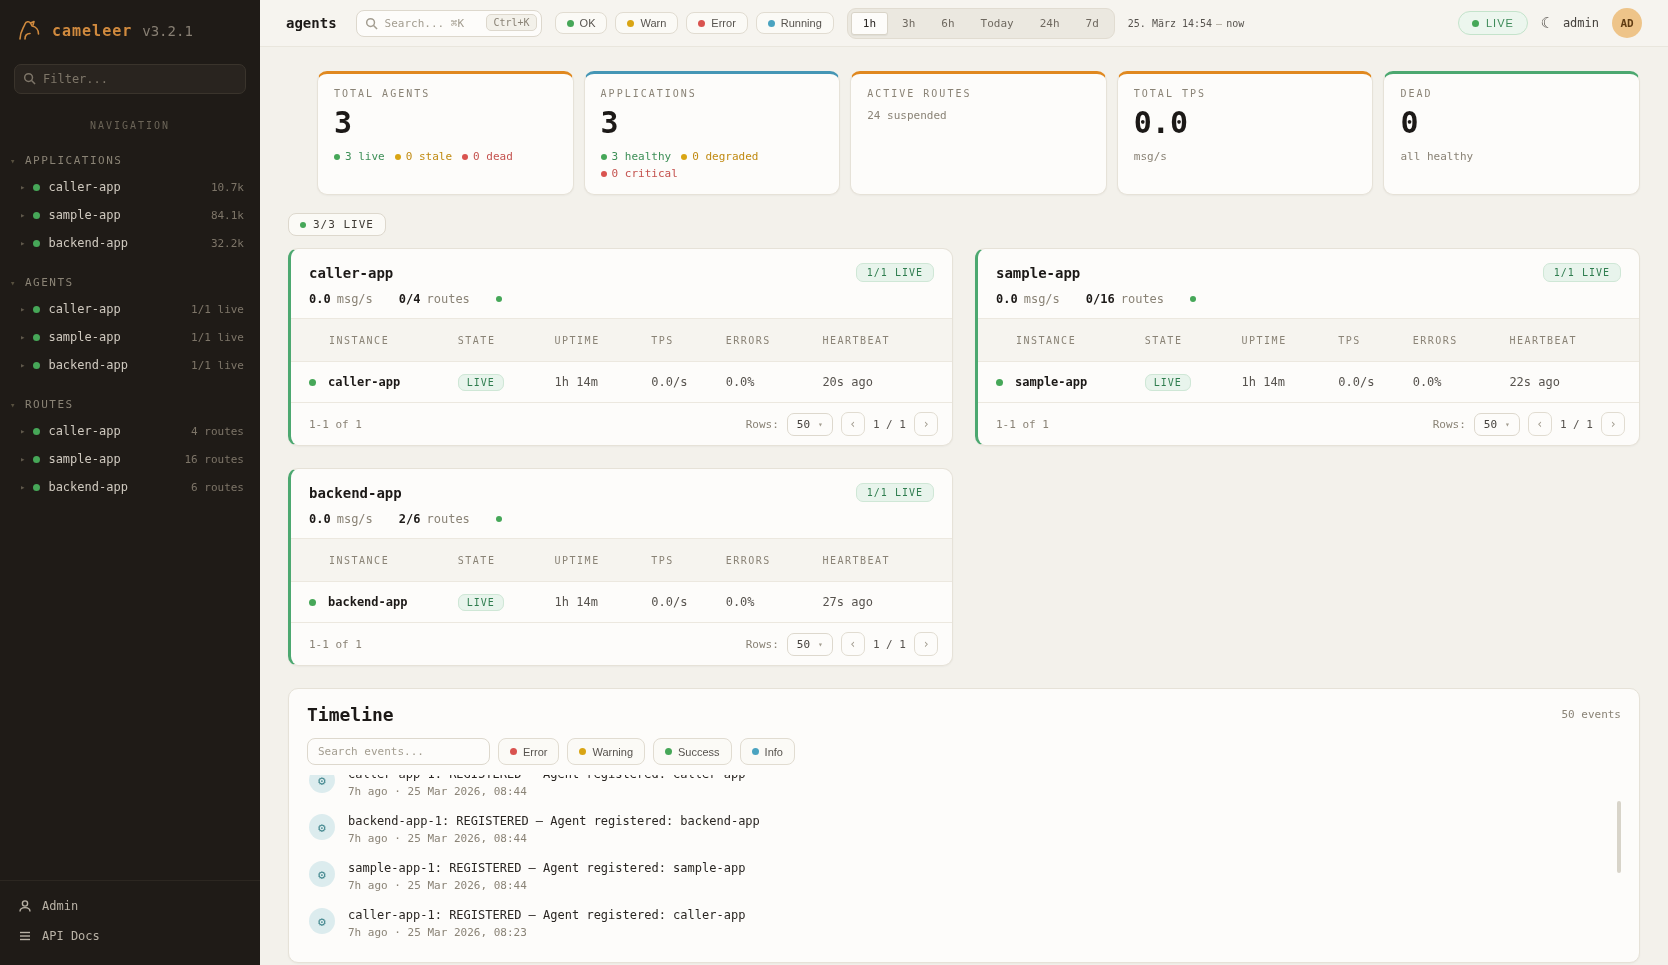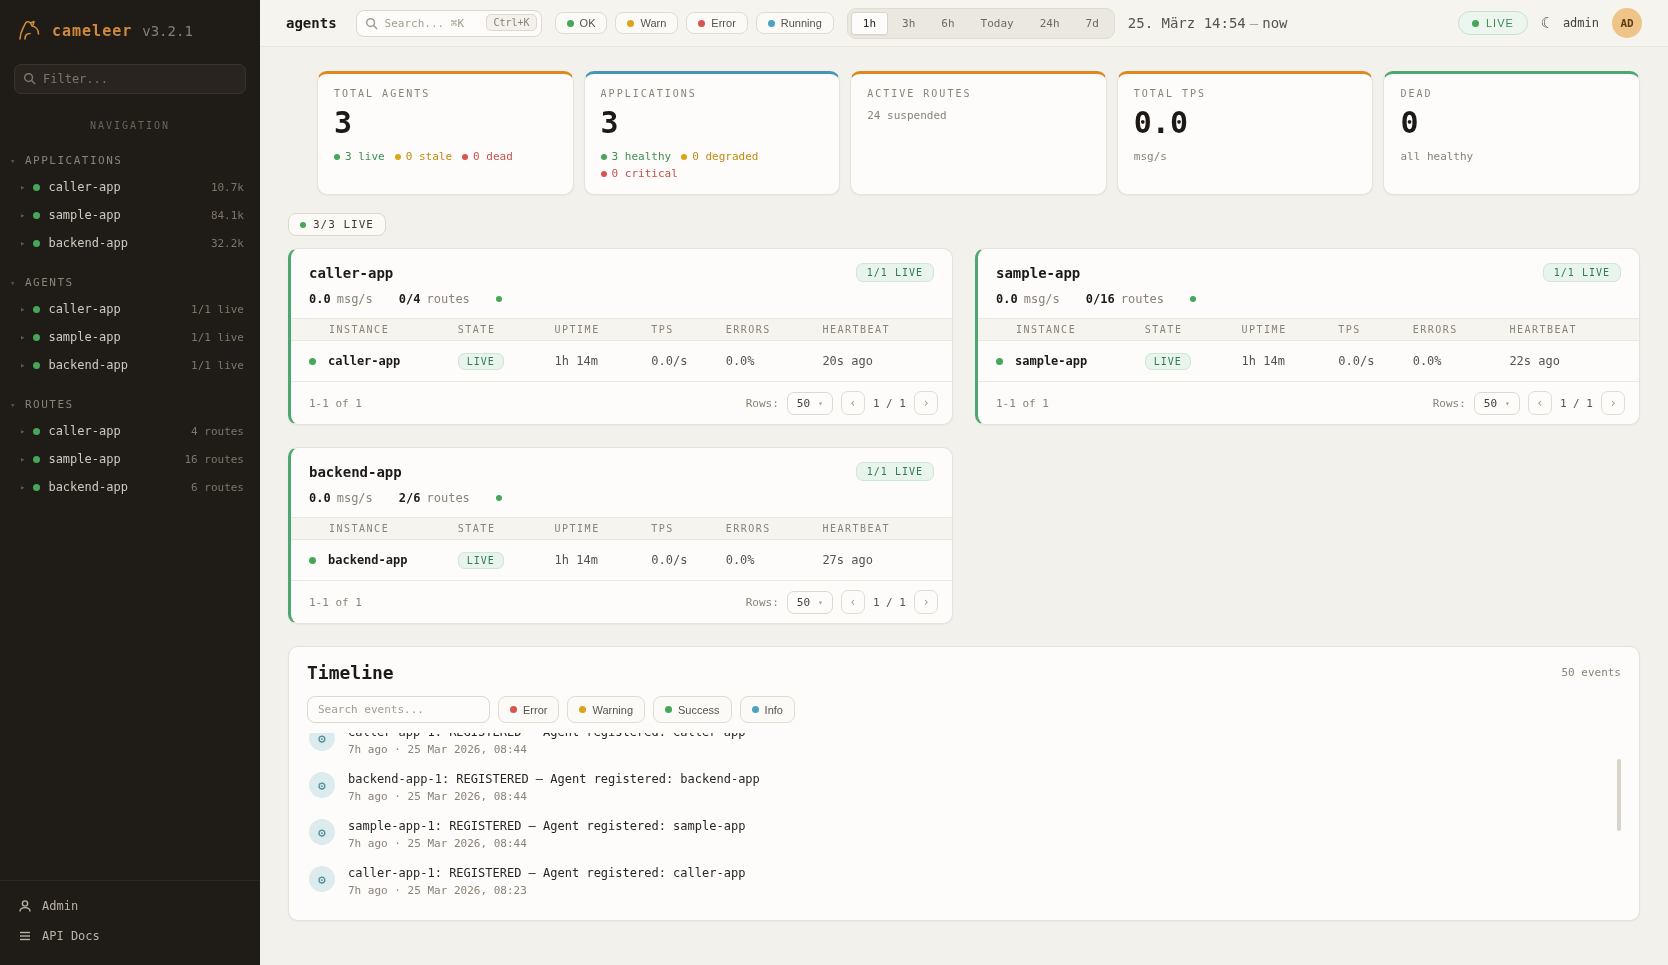--- a/index.html
+++ b/index.html
@@ -52,21 +52,21 @@
   .chips { display:flex; gap:8px; }
   .chip { display:flex; align-items:center; gap:6px; border:1px solid #e1dcd1;
     background:#fbfaf6; border-radius:8px; padding:4px 11px; font-size:11px;
     color:#57534e; cursor:pointer; }
   .seg { display:flex; gap:2px; background:#ebe8e0; border:1px solid #e1dcd1;
     border-radius:9px; padding:3px; }
   .seg-btn { border:1px solid transparent; background:transparent; font:inherit;
     font-size:11px; color:#6f6960; padding:4px 11px; border-radius:3px; cursor:pointer; }
   .seg-btn.active { background:#fdfcfa; border-color:#d9d4c8; color:#2a2622;
     box-shadow:0 1px 1px rgba(0,0,0,.05); }
-  .daterange { font-size:14px; color:#57534e; white-space:nowrap; }
+  .daterange { font-size:10px; color:#57534e; white-space:nowrap; }
   .daterange .sep { color:#a8a294; padding:0 4px; }
   .tb-right { margin-left:auto; display:flex; align-items:center; gap:13px; }
   .live-pill { display:flex; align-items:center; gap:7px; border:1px solid #c4e3cb;
     background:#ecf6ee; color:#3c8a58; border-radius:999px; padding:5px 13px;
     font-size:11px; letter-spacing:1px; cursor:pointer; }
   .moon-btn { background:none; border:none; font:inherit; font-size:15px; color:#57534e;
     cursor:pointer; }
   .user-name { font-size:12px; color:#44403c; }
   .avatar { width:30px; height:30px; border-radius:50%; background:#eec489; color:#5f3b12;
     font-size:11px; font-weight:bold; display:flex; align-items:center; justify-content:center;
@@ -98,21 +98,21 @@
   .app-name { font-weight:bold; font-size:14px; }
   .live-badge { background:#e8f4ec; color:#2f7d4f; border:1px solid #cfe7d6;
     font-size:10px; letter-spacing:1px; padding:3px 10px; border-radius:7px; }
   .app-stats { display:flex; align-items:center; gap:6px; padding:0 18px 12px; font-size:12px; }
   .app-stats .v { color:#1c1917; font-weight:bold; }
   .app-stats .u { color:#8a8376; }
   .app-stats .gap { width:14px; }
   .tbl-head, .tbl-row { display:grid; align-items:center;
     grid-template-columns:2fr 1.3fr 1.3fr 1fr 1.3fr 1.5fr; padding:0 18px; }
   .tbl-head { background:#f6f4ef; border-top:1px solid #ece8df; border-bottom:1px solid #ece8df;
-    height:23px; font-size:10px; letter-spacing:1.5px; color:#8a8376; }
+    height:44px; font-size:10px; letter-spacing:1.5px; color:#8a8376; }
   .tbl-head span:first-child { padding-left:20px; }
   .tbl-row { height:40px; font-size:12px; color:#57534e; cursor:pointer; }
   .cell-instance { display:flex; align-items:center; gap:12px; }
   .inst-name { color:#1c1917; font-weight:bold; }
   .live-badge.sm { padding:2px 8px; }
   .tbl-foot { display:flex; align-items:center; padding:9px 14px 9px 18px;
     border-top:1px solid #ece8df; font-size:11px; color:#8a8376; }
   .foot-right { margin-left:auto; display:flex; align-items:center; gap:8px; }
   .rows-select { display:flex; align-items:center; gap:8px; border:1px solid #ddd8cd;
     background:#fdfcfa; border-radius:7px; padding:4px 9px; font:inherit; font-size:11px;

